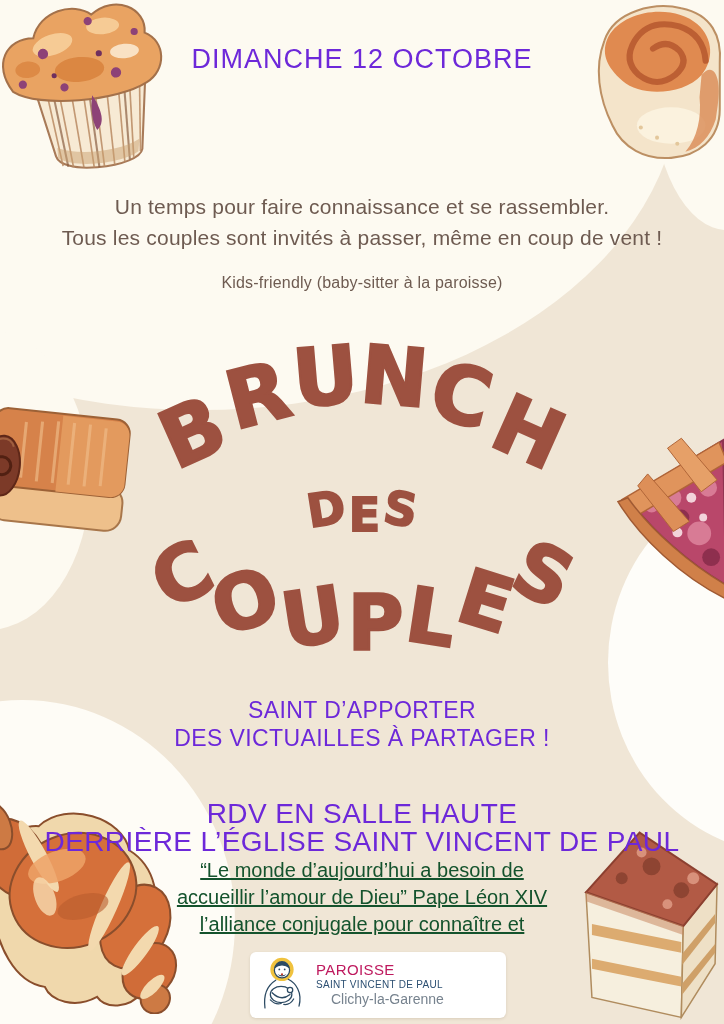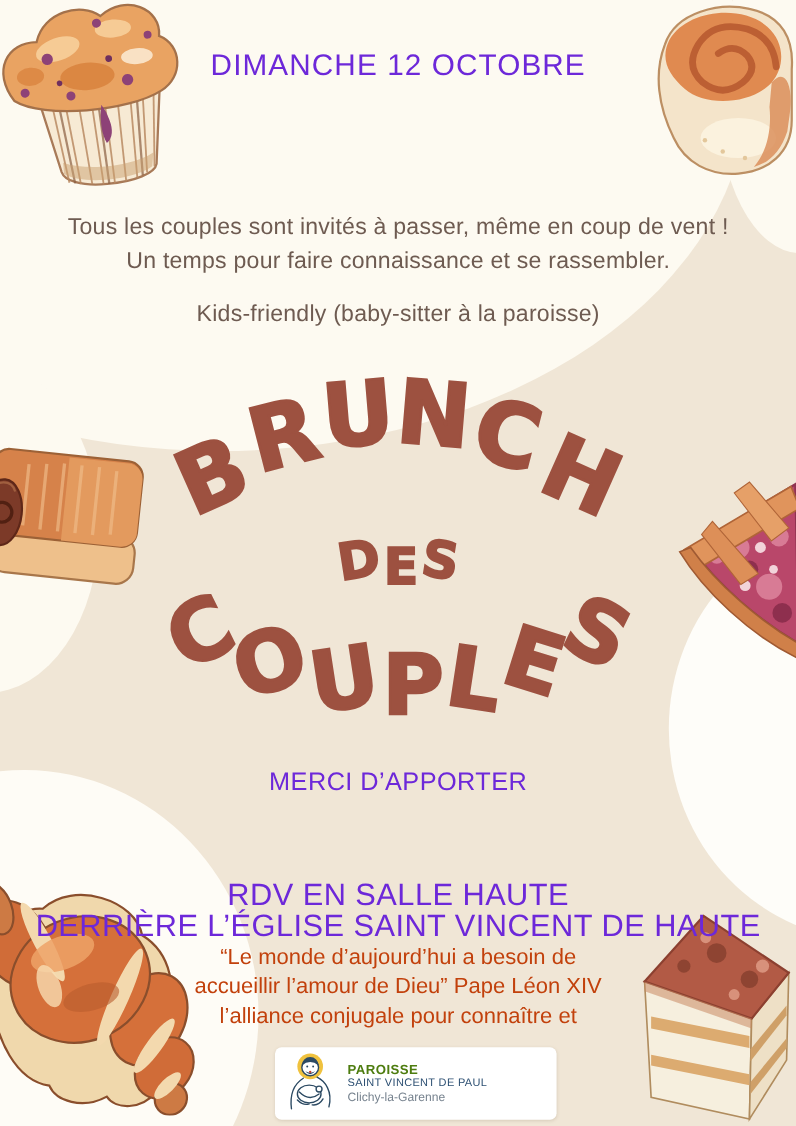--- a/index.html
+++ b/index.html
@@ -22,45 +22,45 @@
   .cinnamon{left:578px;top:-4px;width:152px;height:172px;}
   .painchoc{left:-14px;top:386px;width:152px;height:180px;}
   .pie{left:612px;top:436px;width:114px;height:174px;}
   .croissant{left:-14px;top:798px;width:192px;height:216px;}
   .cake{left:582px;top:826px;width:144px;height:200px;}
   
   .txt{position:absolute;left:0;width:100%;text-align:center;z-index:2;}
   .olive{color:#6d28d9;font-weight:normal;}
   .date-block{top:42px;font-size:27px;line-height:34px;letter-spacing:1px;}
   .intro-block{top:191px;font-size:21px;line-height:31px;color:#6e5b51;letter-spacing:0.2px;}
-  .kids-block{top:274px;font-size:21px;color:#6e5b51;letter-spacing:0.2px;}
+  .kids-block{top:274px;font-size:16px;color:#6e5b51;letter-spacing:0.2px;}
   .bring-block{top:696px;font-size:23px;line-height:28px;letter-spacing:0.4px;}
   .location-block{top:800px;font-size:28px;line-height:28px;letter-spacing:0.4px;}
-  .quote-block{top:857px;font-size:20px;line-height:27px;color:#c2410c;}
+  .quote-block{top:857px;font-size:20px;line-height:27px;color:#14532d;text-decoration:underline;}
   
   .arc-word{
     position:absolute;left:0;width:100%;text-align:center;z-index:2;
     color:#9d5140;font-family:"DejaVu Sans",sans-serif;font-weight:bold;
     -webkit-text-stroke:2.5px #9d5140;white-space:nowrap;
   }
   .word-brunch{top:328px;font-size:80px;}
   .word-des{top:482px;font-size:46px;-webkit-text-stroke:1.8px #9d5140;}
   .word-couples{top:530px;font-size:76px;}
   .arc-letter{display:inline-block;margin:0 2px;}
   
   .logo-card{
     position:absolute;left:250px;top:952px;width:256px;height:66px;z-index:2;
     background:#ffffff;border-radius:6px;box-shadow:0 1px 3px rgba(90,70,40,.15);
     display:flex;align-items:center;padding:2px 8px 2px 6px;box-sizing:border-box;
   }
   .logo-figure{width:52px;height:58px;flex:0 0 auto;}
   .logo-text{margin-left:8px;line-height:1.12;text-align:left;}
-  .logo-name{font-size:12px;font-weight:bold;color:#4d7c0f;letter-spacing:0.4px;}
+  .logo-name{font-size:15px;font-weight:normal;color:#be185d;letter-spacing:0.4px;}
   .logo-sub{font-size:10px;color:#2c4f72;letter-spacing:0.3px;}
-  .logo-city{font-size:11px;color:#76828e;margin-top:2px;}
+  .logo-city{font-size:14px;color:#76828e;margin-top:2px;margin-left:15px;}
 </style>
 </head>
 <body>
 
 <div class="poster">
 
   <div class="blob blob-top"></div>
   <div class="blob blob-top-right"></div>
   <div class="blob blob-left-mid"></div>
   <div class="blob blob-right-mid"></div>
@@ -212,37 +212,38 @@
         </g>
       <path d="M4,66 L102,100 L102,109 L4,75 Z" fill="#c98862" opacity="0.55"></path>
     </svg>
   </div>
 
   <div class="txt olive date-block">
     <div>DIMANCHE 12 OCTOBRE</div>
   </div>
 
   <div class="txt intro-block">
+    <div>Un temps pour faire connaissance et se rassembler.</div>
     <div>Tous les couples sont invités à passer, même en coup de vent !</div>
-    <div>Un temps pour faire connaissance et se rassembler.</div>
   </div>
 
   <div class="txt kids-block">Kids-friendly (baby-sitter à la paroisse)</div>
 
   <div class="arc-word word-brunch"><span class="arc-letter" style="transform: translateY(58px) rotate(-24deg);">B</span><span class="arc-letter" style="transform: translateY(20.88px) rotate(-14.4deg);">R</span><span class="arc-letter" style="transform: translateY(2.32px) rotate(-4.8deg);">U</span><span class="arc-letter" style="transform: translateY(2.32px) rotate(4.8deg);">N</span><span class="arc-letter" style="transform: translateY(20.88px) rotate(14.4deg);">C</span><span class="arc-letter" style="transform: translateY(58px) rotate(24deg);">H</span></div>
   <div class="arc-word word-des"><span class="arc-letter" style="transform: translateY(0px) rotate(-9deg);">D</span><span class="arc-letter" style="transform: translateY(6px) rotate(0deg);">E</span><span class="arc-letter" style="transform: translateY(0px) rotate(9deg);">S</span></div>
   <div class="arc-word word-couples"><span class="arc-letter" style="transform: translateY(0px) rotate(-26deg);">C</span><span class="arc-letter" style="transform: translateY(26.6667px) rotate(-17.3333deg);">O</span><span class="arc-letter" style="transform: translateY(42.6667px) rotate(-8.66667deg);">U</span><span class="arc-letter" style="transform: translateY(48px) rotate(0deg);">P</span><span class="arc-letter" style="transform: translateY(42.6667px) rotate(8.66667deg);">L</span><span class="arc-letter" style="transform: translateY(26.6667px) rotate(17.3333deg);">E</span><span class="arc-letter" style="transform: translateY(0px) rotate(26deg);">S</span></div>
 
   <div class="txt olive bring-block">
-    <div>MERCI D’APPORTER</div>
+    <div>SAINT D’APPORTER</div>
+    <div>DES VICTUAILLES À PARTAGER !</div>
   </div>
 
   <div class="txt olive location-block">
     <div>RDV EN SALLE HAUTE</div>
-    <div>DERRIÈRE L’ÉGLISE SAINT VINCENT DE HAUTE</div>
+    <div>DERRIÈRE L’ÉGLISE SAINT VINCENT DE PAUL</div>
   </div>
 
   <div class="txt quote-block">
     <div>“Le monde d’aujourd’hui a besoin de</div>
     <div>accueillir l’amour de Dieu” Pape Léon XIV</div>
     <div>l’alliance conjugale pour connaître et</div>
   </div>
 
   <div class="logo-card">
     <div class="logo-figure">

